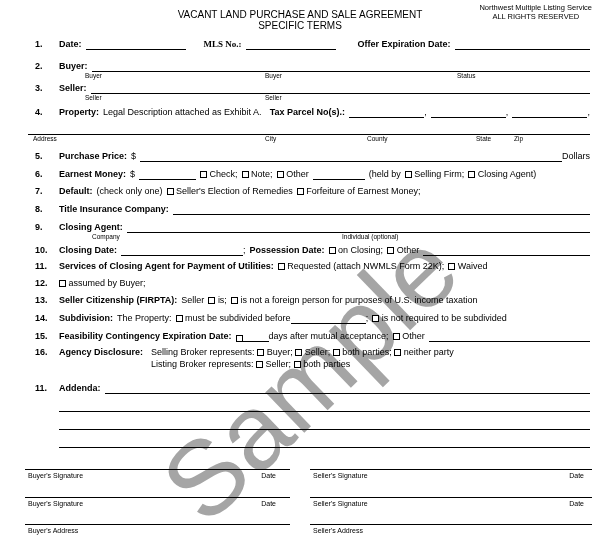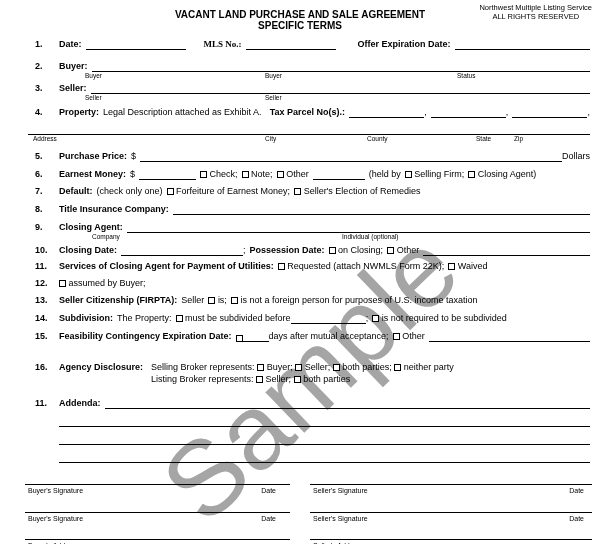--- a/index.html
+++ b/index.html
@@ -8,21 +8,21 @@
   
   .wm{position:absolute;left:50px;top:316px;width:520px;text-align:center;
       font-size:106px;line-height:1.15;color:#8f8f8f;opacity:.8;
       transform:rotate(-44deg);z-index:0;pointer-events:none;white-space:nowrap;}
   .content{position:relative;z-index:1;padding:3px 10px 0 35px;}
   
   .hdr{position:relative;height:30px;font-size:7.5px;line-height:9px;}
   .hdr-left{position:absolute;left:-3px;top:0;}
   .hdr-right{position:absolute;right:-2px;top:0;text-align:center;}
   .hdr-center{text-align:center;padding-top:6px;margin-left:-25px;}
-  .hdr-center .t{font-weight:bold;font-size:10px;line-height:11px;}
+  .hdr-center .t{font-weight:normal;font-size:10px;line-height:11px;}
   
   .it{display:flex;align-items:flex-end;height:12px;line-height:11px;white-space:nowrap;}
   .it>*+*{margin-left:4px;}
   .it.top{align-items:flex-start;height:auto;}
   .n{font-weight:bold;flex:0 0 20px;}
   .fill{flex:1 1 30px;border-bottom:1px solid #000;height:11px;}
   .bl{flex:0 0 auto;border-bottom:1px solid #000;height:11px;}
   .w100{width:100px}.w90{width:90px}.w122{width:122px}.w57{width:57px}
   .w52{width:52px}.w75{width:75px}.w26{width:26px}
   .nml{margin-left:0 !important;}
@@ -138,22 +138,22 @@
       <span class="bl w52"></span>
       <span>(held by</span>
       <span class="opt"><span class="cb"></span> <span>Selling Firm;</span></span>
       <span class="opt"><span class="cb"></span> <span>Closing Agent)</span></span>
     </div>
 
     <div class="it" style="margin-top:5px">
       <span class="n">7.</span>
       <b>Default:</b>
       <span>(check only one)</span>
+      <span class="opt"><span class="cb"></span> <span>Seller's Election of Remedies</span></span>
       <span class="opt"><span class="cb"></span> <span>Forfeiture of Earnest Money;</span></span>
-      <span class="opt"><span class="cb"></span> <span>Seller's Election of Remedies</span></span>
     </div>
 
     <div class="it" style="margin-top:6px">
       <span class="n">8.</span>
       <b>Title Insurance Company:</b>
       <span class="fill"></span>
     </div>
 
     <div class="it" style="margin-top:6px">
       <span class="n">9.</span>
@@ -209,21 +209,21 @@
     <div class="it" style="margin-top:6px">
       <span class="n">15.</span>
       <b>Feasibility Contingency Expiration Date:</b>
       <span class="cb"></span>
       <span class="bl w26 nml"></span>
       <span class="nml">days after mutual acceptance;</span>
       <span class="opt"><span class="cb"></span> <span>Other</span></span>
       <span class="fill"></span>
     </div>
 
-    <div class="it top" style="margin-top:20px">
+    <div class="it top" style="margin-top:5px">
       <span class="n">16.</span>
       <b>Agency Disclosure:</b>
       <div class="g8">
         <div class="mrow">
           <span>Selling Broker represents:</span>
           <span class="opt"><span class="cb"></span> <span>Buyer;</span></span>
           <span class="opt"><span class="cb"></span> <span>Seller;</span></span>
           <span class="opt"><span class="cb"></span> <span>both parties;</span></span>
           <span class="opt"><span class="cb"></span> <span>neither party</span></span>
         </div>

